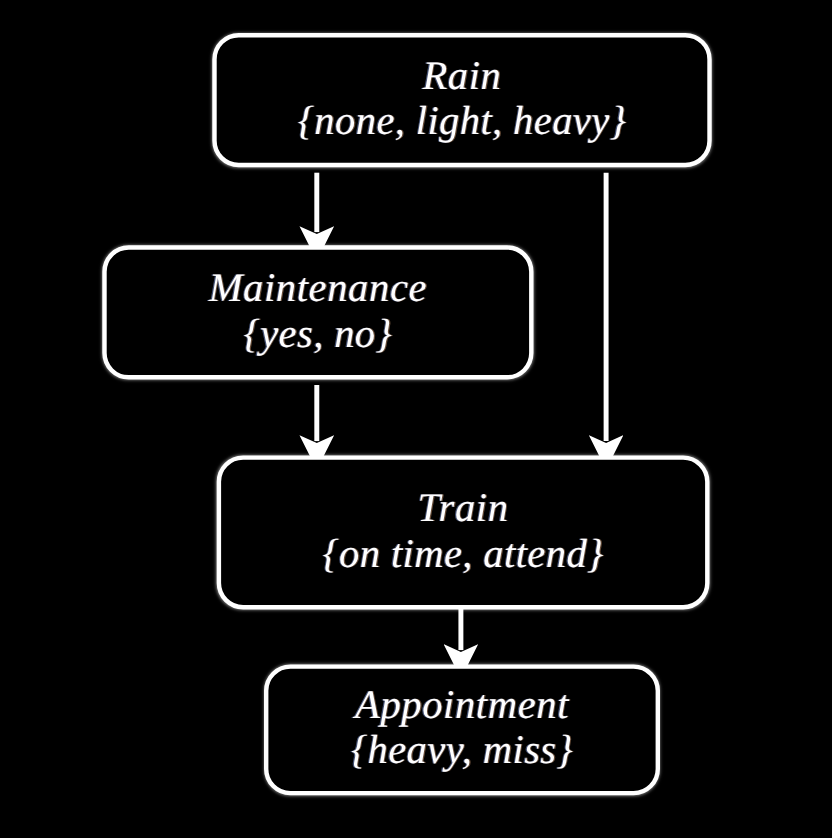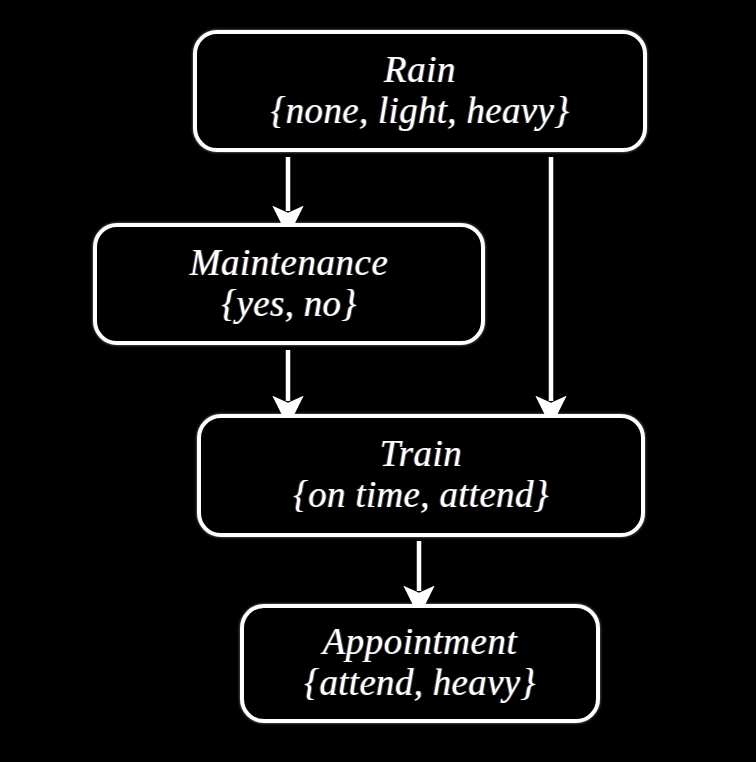--- a/index.html
+++ b/index.html
@@ -51,21 +51,21 @@
     font-style: italic;
     font-size: 37px;
     line-height: 1.14;
     letter-spacing: 0.3px;
     color: #ffffff;
     text-shadow: -1px 0 rgba(150,180,255,0.45), 1px 0 rgba(255,190,140,0.40);
     white-space: nowrap;
   }
   #node-rain      { left: 193px; top: 30px;  width: 454px; height: 122px; }
   #node-maint     { left: 93px;  top: 223px; width: 392px; height: 122px; }
-  #node-train     { left: 197px; top: 414px; width: 448px; height: 123px; border-radius: 24px; }
+  #node-train     { left: 197px; top: 414px; width: 448px; height: 140px; border-radius: 24px; }
   #node-appt      { left: 240px; top: 604px; width: 360px; height: 119px; }
 </style>
 </head>
 <body>
 
 <div id="canvas">
 
   <svg id="edge-layer" viewBox="0 0 756 762" width="756" height="762" xmlns="http://www.w3.org/2000/svg">
     <defs>
       <marker id="arrowhead" markerWidth="7" markerHeight="7" refX="1.2" refY="3.5" orient="auto" markerUnits="strokeWidth">
@@ -92,16 +92,16 @@
     <div class="node-states">{none, light, heavy}</div>
   </div>
 
   <div class="node" id="node-train">
     <div class="node-title">Train</div>
     <div class="node-states">{on time, attend}</div>
   </div>
 
   <div class="node" id="node-appt">
     <div class="node-title">Appointment</div>
-    <div class="node-states">{attend, heavy}</div>
+    <div class="node-states">{heavy, miss}</div>
   </div>
 
 </div>
 
 </body></html>

